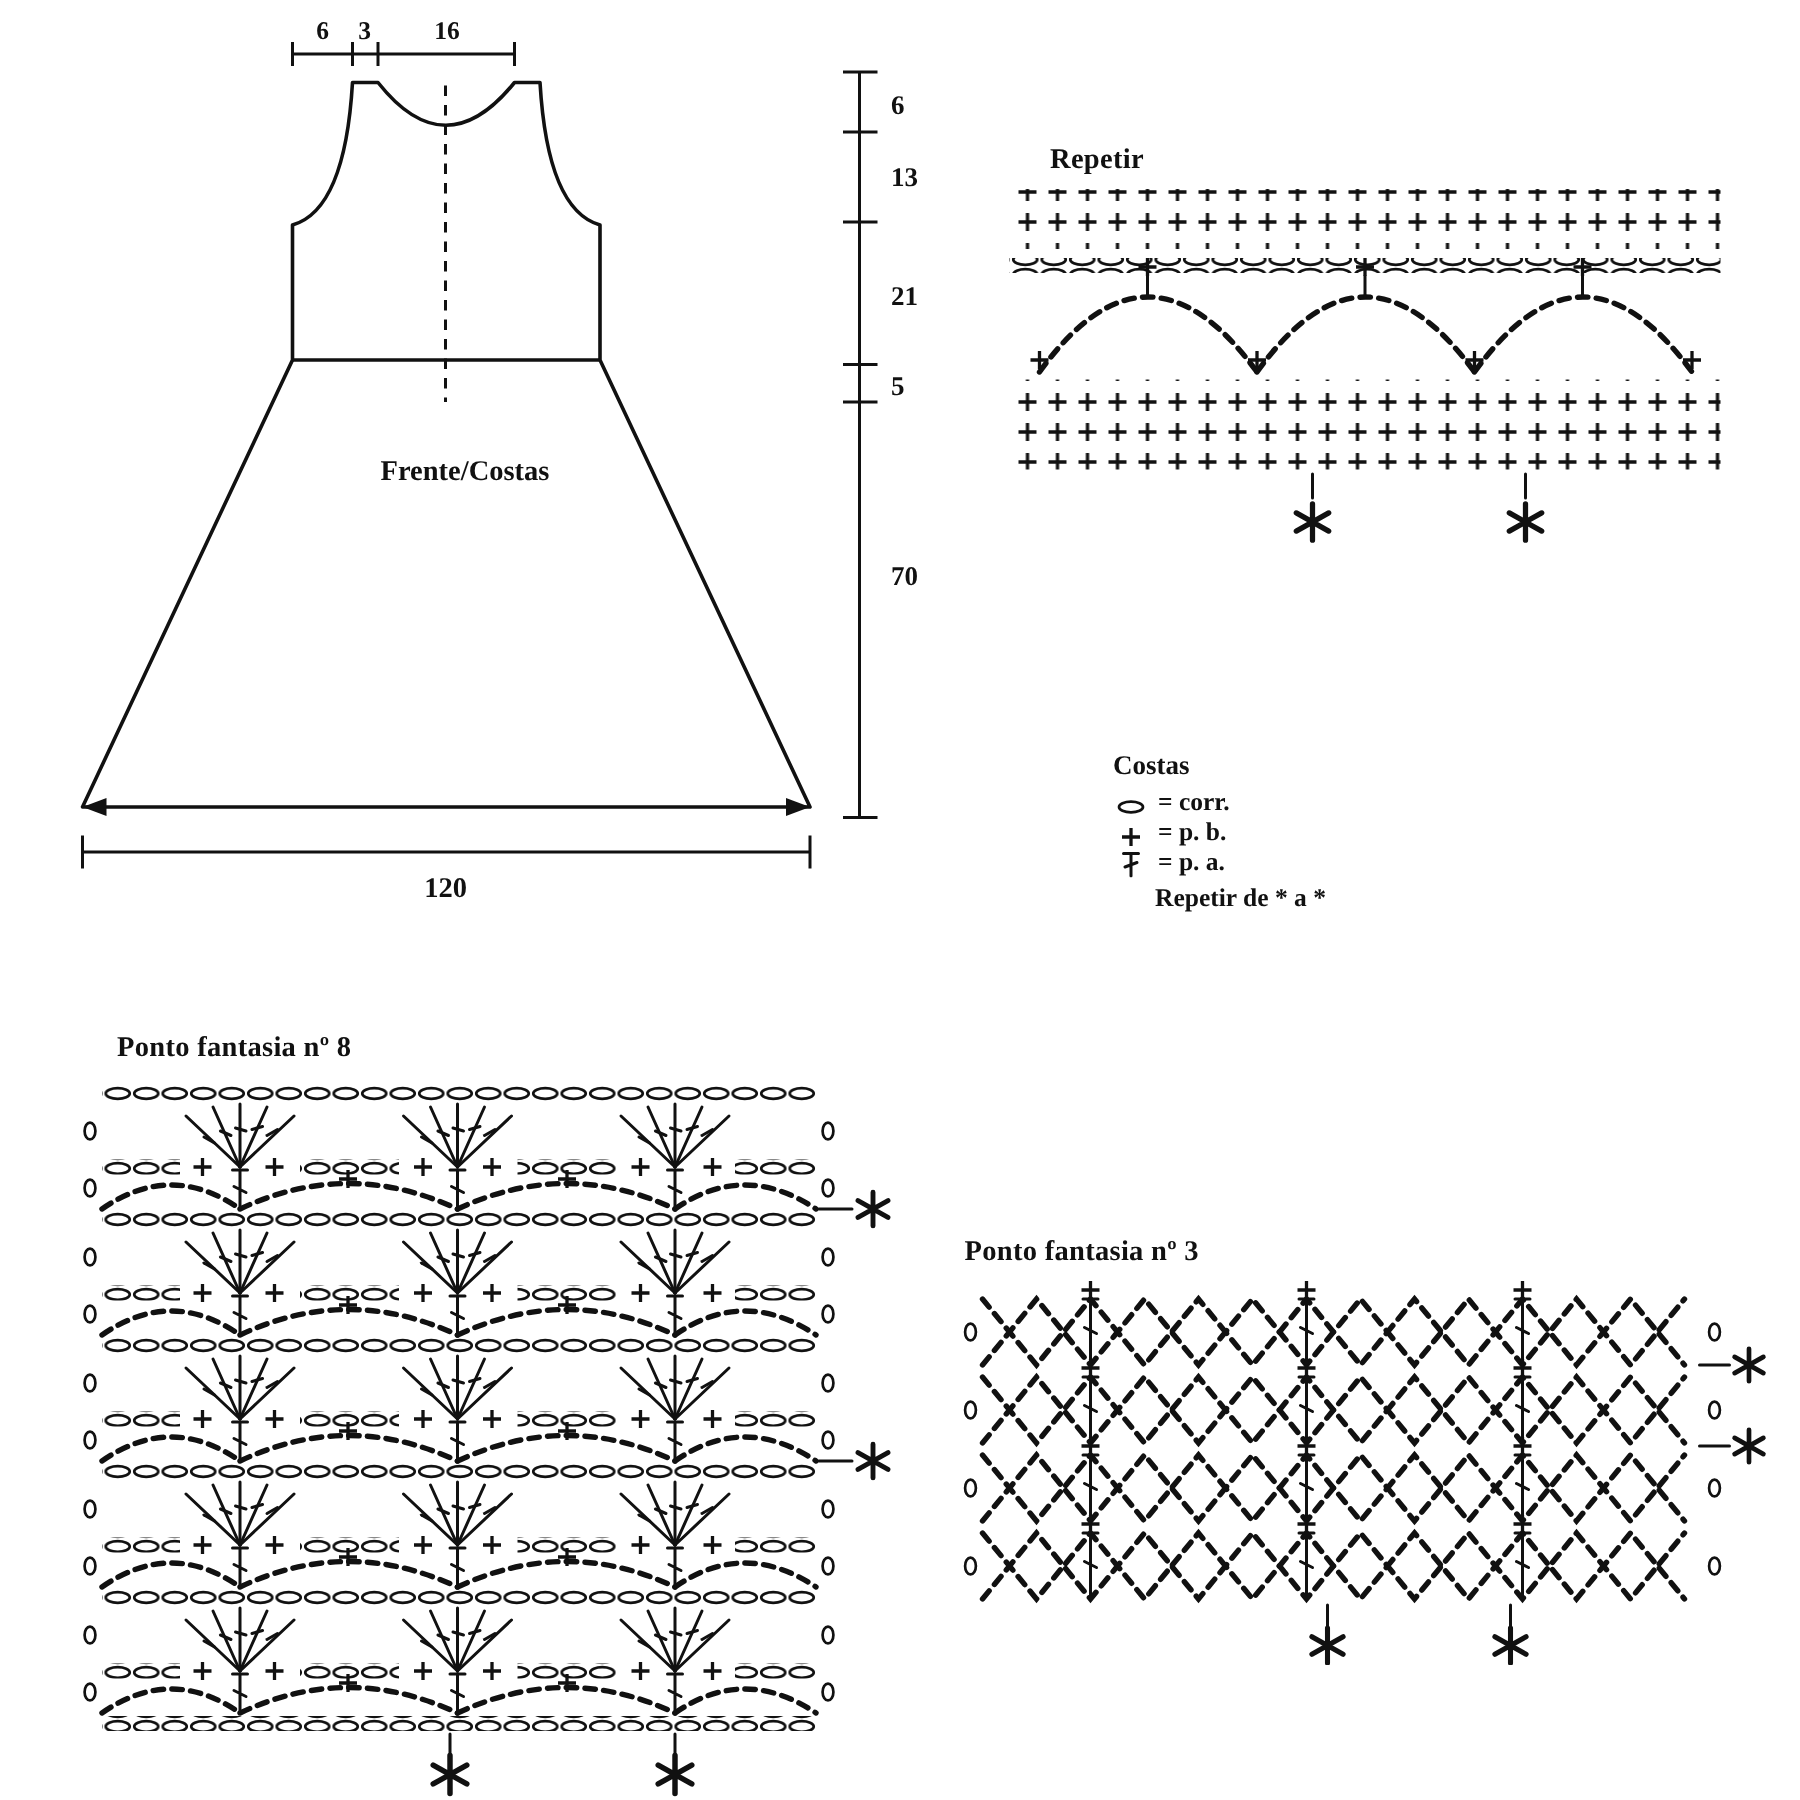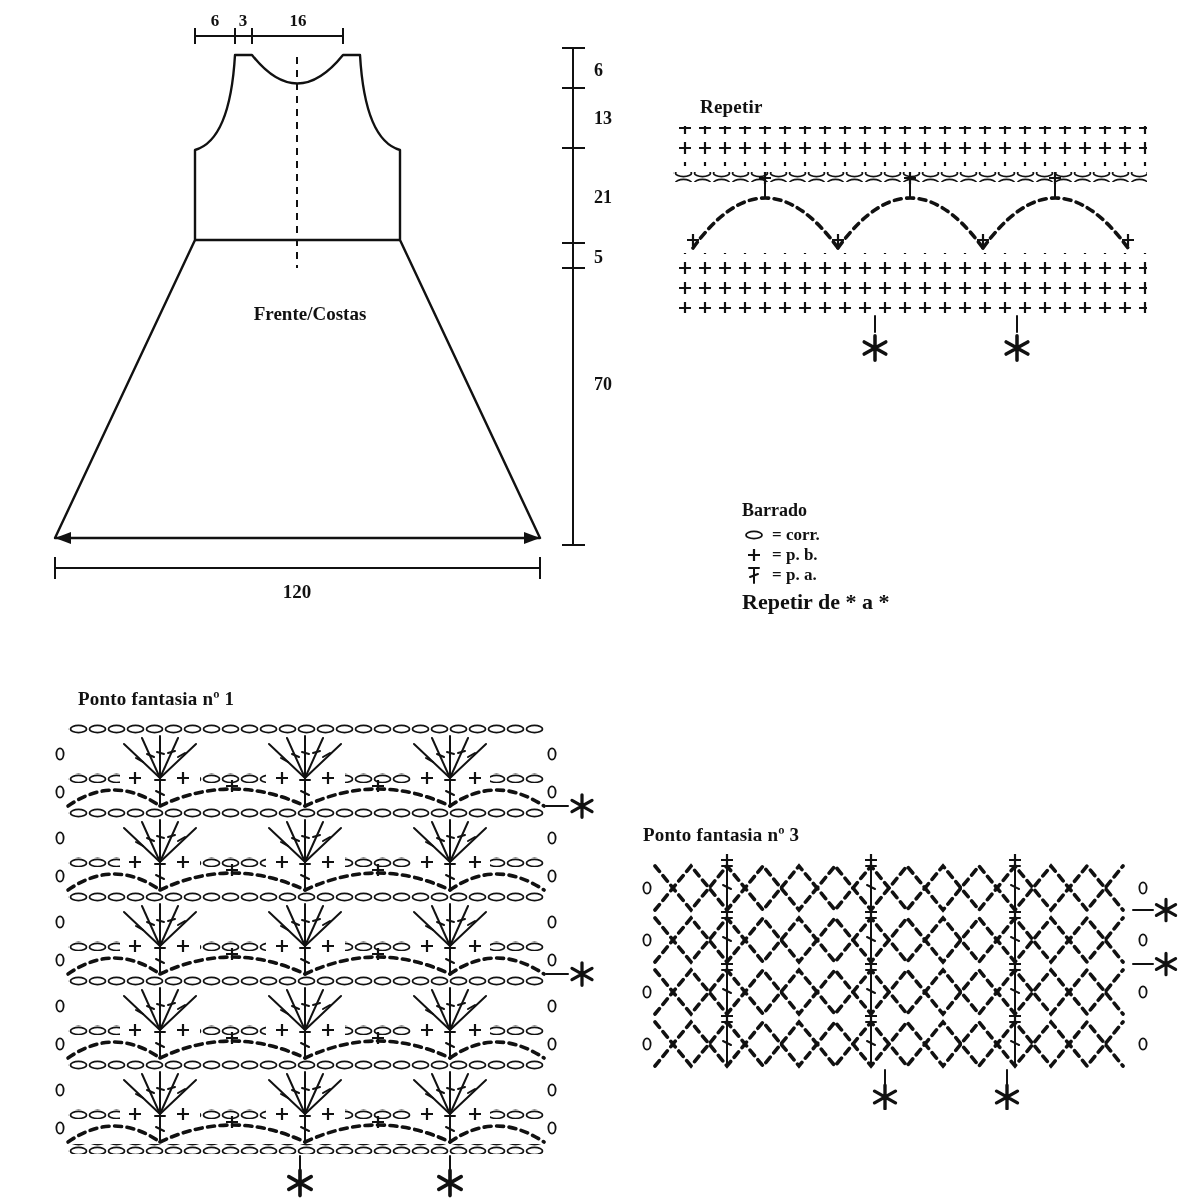--- a/index.html
+++ b/index.html
@@ -11,23 +11,23 @@
   .abs{position:absolute;}
   .chart-title{font-weight:bold;font-size:19px;letter-spacing:.2px;}
   svg{display:block;}
   svg text{font-family:"Liberation Serif", serif;font-weight:bold;fill:#111;}
   .thin{stroke:#111;stroke-width:2;fill:none;stroke-linecap:round;}
   .outline{stroke:#111;stroke-width:2.4;fill:none;stroke-linejoin:round;}
   .dim{stroke:#111;stroke-width:2;fill:none;}
   .dash{stroke:#111;stroke-width:2;fill:none;stroke-dasharray:7 6;}
   .chainline{stroke:#111;stroke-width:3.6;fill:none;stroke-dasharray:7 5.5;stroke-linecap:round;}
   .legend{width:230px;font-size:17px;font-weight:bold;}
-  .legend .row{display:flex;align-items:center;gap:6px;height:20px;}
+  .legend .row{display:flex;align-items:flex-end;gap:6px;height:20px;}
   .legend .ttl{font-size:18px;margin-bottom:4px;}
-  .legend .note{margin-top:4px;font-size:22px;}
+  .legend .note{margin-top:4px;font-size:17px;margin-left:28px;}
 </style>
 </head>
 <body>
 
 <svg width="0" height="0" style="position:absolute" aria-hidden="true">
   <defs>
     <g id="plus">
         <path d="M-6 0H6M0 -6V6" stroke="#111" stroke-width="2.2" fill="none"></path>
       </g>
     <g id="star">
@@ -174,21 +174,21 @@
   </g>
   <g>
     <line class="thin" x1="220" y1="198" x2="220" y2="214"></line>
     <line class="thin" x1="362" y1="198" x2="362" y2="214"></line>
     <use href="#star" x="220" y="230" transform="translate(220,230) scale(1.35) translate(-220,-230)"></use>
     <use href="#star" x="362" y="230" transform="translate(362,230) scale(1.35) translate(-362,-230)"></use>
   </g>
 </svg>
 
 <div class="abs legend" style="left:742px;top:500px">
-  <div class="ttl">Barrado</div>
+  <div class="ttl">Costas</div>
   <div class="row">
     <svg width="24" height="14" viewBox="0 0 24 14">
       <ellipse cx="12" cy="7" rx="8" ry="3.6" fill="none" stroke="#111" stroke-width="1.8"></ellipse>
     </svg>
     <span>= corr.</span>
   </div>
   <div class="row">
     <svg width="24" height="14" viewBox="0 0 24 14">
       <path d="M6 7H18M12 1V13" stroke="#111" stroke-width="2.2" fill="none"></path>
     </svg>
@@ -196,21 +196,21 @@
   </div>
   <div class="row">
     <svg width="24" height="18" viewBox="0 0 24 18">
       <path d="M12 17V2M7 2H17M8 11L16 8" stroke="#111" stroke-width="2" fill="none" stroke-linecap="round"></path>
     </svg>
     <span>= p. a.</span>
   </div>
   <div class="note">Repetir de * a *</div>
 </div>
 
-<div class="abs chart-title" style="left:78px;top:688px">Ponto fantasia nº 1</div>
+<div class="abs chart-title" style="left:78px;top:688px">Ponto fantasia nº 8</div>
 <svg class="abs" style="left:50px;top:706px" width="548" height="492" viewBox="0 0 548 492">
   <g>
     <use href="#p1band" y="18"></use>
     <use href="#p1band" y="102"></use>
     <use href="#p1band" y="186"></use>
     <use href="#p1band" y="270"></use>
     <use href="#p1band" y="354"></use>
   </g>
   <rect x="18" y="438" width="476" height="10" fill="url(#chainPat)"></rect>
   <g>

